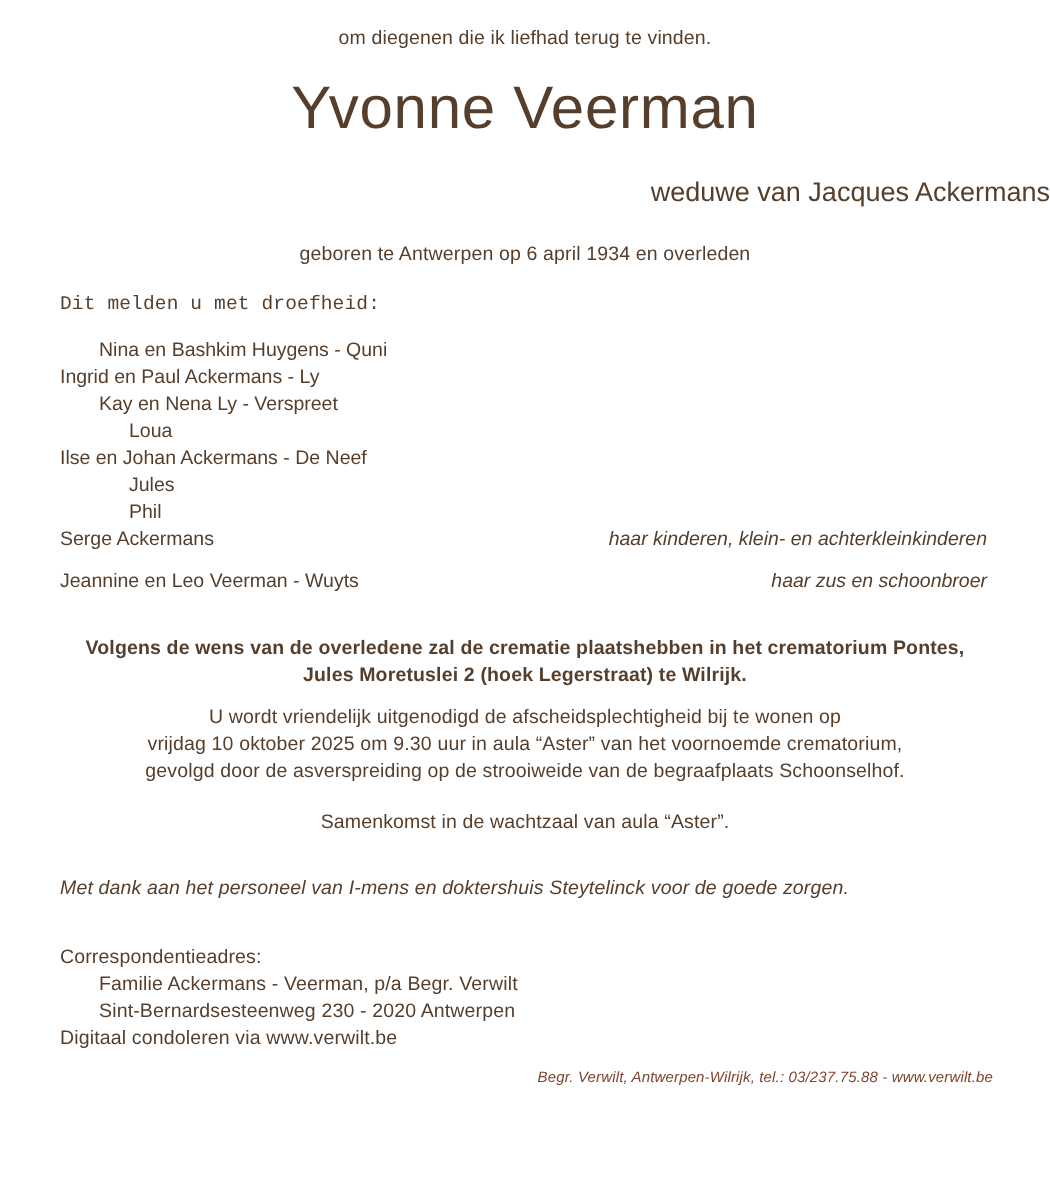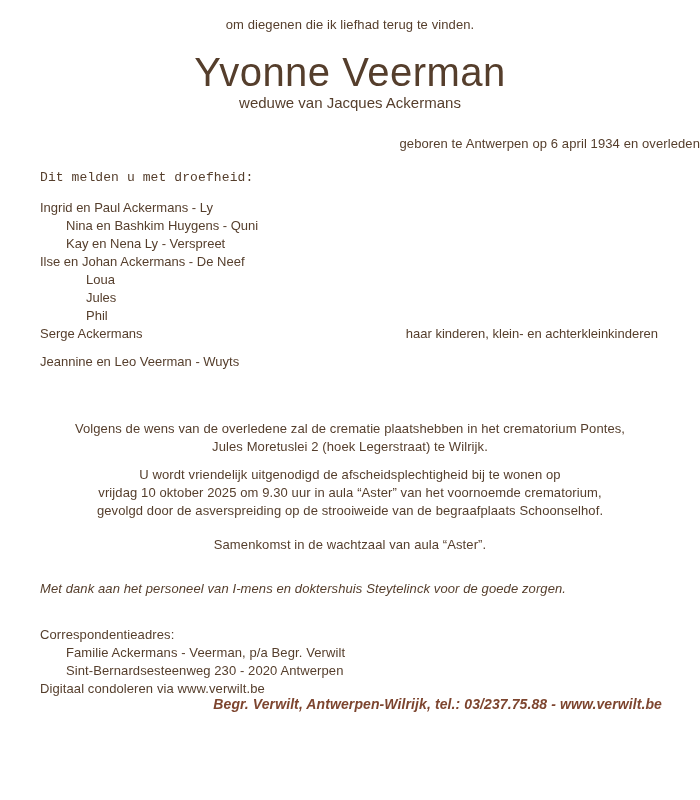--- a/index.html
+++ b/index.html
@@ -23,25 +23,26 @@
   }
   .epigraph { margin-top: 16px; }
   .deceased-name {
     margin-top: 20px;
     font-size: 40px;
     line-height: 36px;
     font-weight: 400;
     letter-spacing: 0.5px;
   }
   .relation {
-    margin-top: 3px;
-    font-size: 15px;
+    margin-top: 28px;
+    font-size: 18px;
     line-height: 20px;
+    text-align: right;
   }
-  .life-dates { margin-top: 22px; text-align: right; }
+  .life-dates { margin-top: 22px; }
   .intro {
     margin-top: 16px;
     margin-left: 40px;
     font-family: Liberation Mono, monospace;
   }
   .family-list {
     margin-top: 12px;
     margin-left: 40px;
     margin-right: 42px;
   }
@@ -49,44 +50,45 @@
     display: flex;
     justify-content: space-between;
     align-items: baseline;
     font-size: 13px;
     line-height: 18px;
   }
   .family-row.spacer { height: 10px; }
   .family-name.indent-1 { padding-left: 26px; }
   .family-name.indent-2 { padding-left: 46px; }
   .family-annotation {
+    font-style: italic;
     font-size: 13px;
     white-space: nowrap;
   }
-  .cremation { margin-top: 49px; }
+  .cremation { margin-top: 27px; font-weight: bold; }
   .invitation { margin-top: 10px; }
   .gathering { margin-top: 16px; }
   .thanks {
     margin-top: 26px;
     margin-left: 40px;
     font-style: italic;
   }
   .correspondence {
     margin-top: 28px;
     margin-left: 40px;
   }
   .correspondence .inner { padding-left: 26px; }
   .footer {
-    margin-top: 0;
+    margin-top: 12px;
     margin-right: 38px;
     text-align: right;
-    font-size: 14px;
+    font-size: 10px;
     line-height: 12px;
     font-style: italic;
-    font-weight: bold;
+    font-weight: normal;
     color: #7d452f;
     letter-spacing: 0.1px;
   }
 </style>
 </head>
 <body>
 
 <div class="page">
 
   <div class="epigraph par center">
@@ -98,47 +100,48 @@
   <div class="relation center">weduwe van Jacques Ackermans</div>
 
   <div class="life-dates par center">
     <div>geboren te Antwerpen op 6 april 1934 en overleden</div>
   </div>
 
   <div class="intro par">Dit melden u met droefheid:</div>
 
   <div class="family-list">
       <div class="family-row">
-        <span class="family-name indent-0">Ingrid en Paul Ackermans - Ly</span>
+        <span class="family-name indent-1">Nina en Bashkim Huygens - Quni</span>
       </div>
       <div class="family-row">
-        <span class="family-name indent-1">Nina en Bashkim Huygens - Quni</span>
+        <span class="family-name indent-0">Ingrid en Paul Ackermans - Ly</span>
       </div>
       <div class="family-row">
         <span class="family-name indent-1">Kay en Nena Ly - Verspreet</span>
       </div>
       <div class="family-row">
-        <span class="family-name indent-0">Ilse en Johan Ackermans - De Neef</span>
+        <span class="family-name indent-2">Loua</span>
       </div>
       <div class="family-row">
-        <span class="family-name indent-2">Loua</span>
+        <span class="family-name indent-0">Ilse en Johan Ackermans - De Neef</span>
       </div>
       <div class="family-row">
         <span class="family-name indent-2">Jules</span>
       </div>
       <div class="family-row">
         <span class="family-name indent-2">Phil</span>
       </div>
       <div class="family-row">
         <span class="family-name indent-0">Serge Ackermans</span>
         <span class="family-annotation">haar kinderen, klein- en achterkleinkinderen</span>
       </div>
       <div class="family-row spacer"></div>
       <div class="family-row">
         <span class="family-name indent-0">Jeannine en Leo Veerman - Wuyts</span>
+        <span class="family-annotation">haar zus en schoonbroer</span>
       </div>
     </div>
 
   <div class="cremation par center">
     <div>Volgens de wens van de overledene zal de crematie plaatshebben in het crematorium Pontes,</div>
     <div>Jules Moretuslei 2 (hoek Legerstraat) te Wilrijk.</div>
   </div>
 
   <div class="invitation par center">
     <div>U wordt vriendelijk uitgenodigd de afscheidsplechtigheid bij te wonen op</div>

